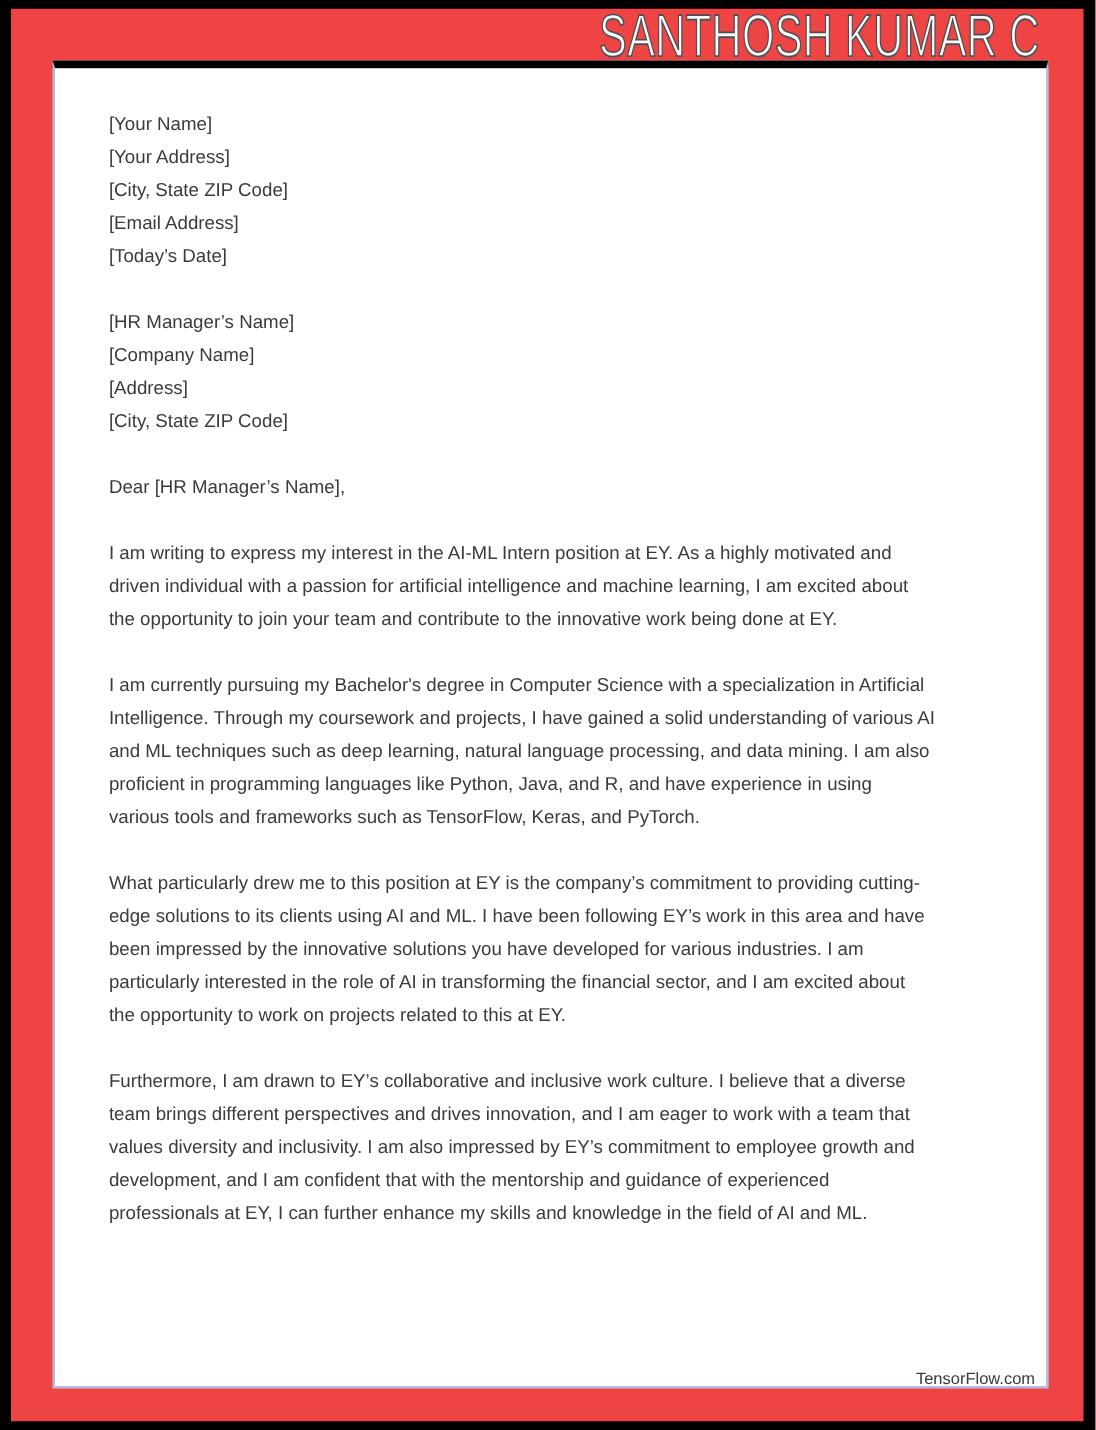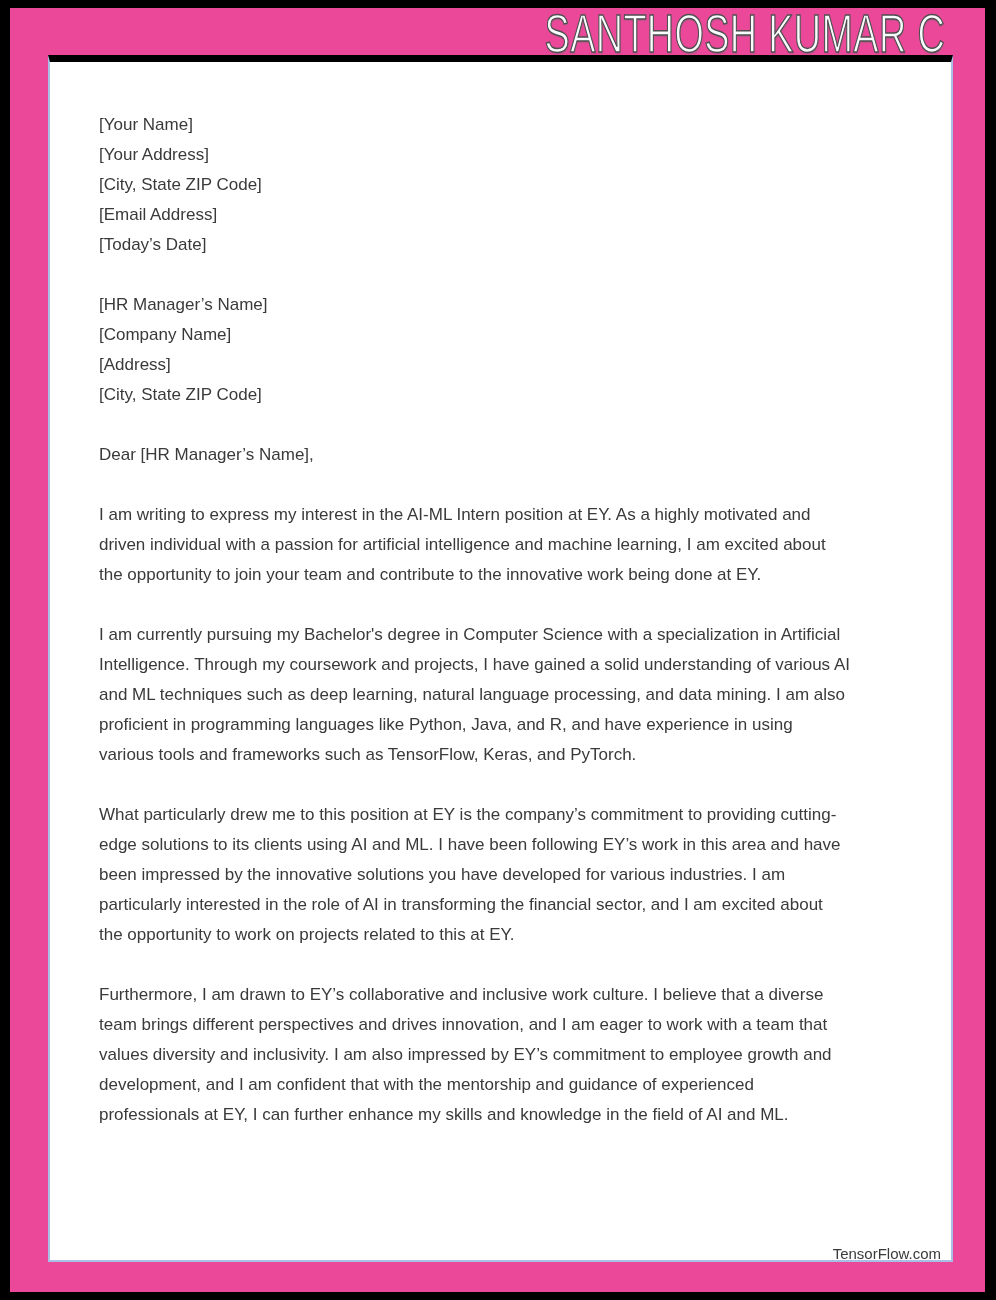--- a/index.html
+++ b/index.html
@@ -6,21 +6,21 @@
     margin: 0;
     padding: 0;
     background: #ffffff;
     font-family: "Liberation Sans", sans-serif;
   }
   .frame {
     position: relative;
     box-sizing: border-box;
     width: 996px;
     height: 1300px;
-    background: #ec4899;
+    background: #ef4444;
     border-style: solid;
     border-color: #000000;
     border-width: 8px 11px 8px 10px;
     overflow: hidden;
   }
   .candidate-name {
     position: absolute;
     top: -2px;
     right: 40px;
     font-size: 54px;
@@ -48,21 +48,21 @@
   .content {
     position: absolute;
     left: 89px;
     top: 90px;
     width: 752px;
     font-size: 17px;
     line-height: 30px;
     color: #3a3a3a;
   }
   .content p {
-    margin: 12px 0 30px 0;
+    margin: 0 0 30px 0;
   }
   .preline {
     white-space: pre-line;
   }
   .watermark {
     position: absolute;
     top: 1236px;
     right: 44px;
     font-size: 15px;
     line-height: 20px;

